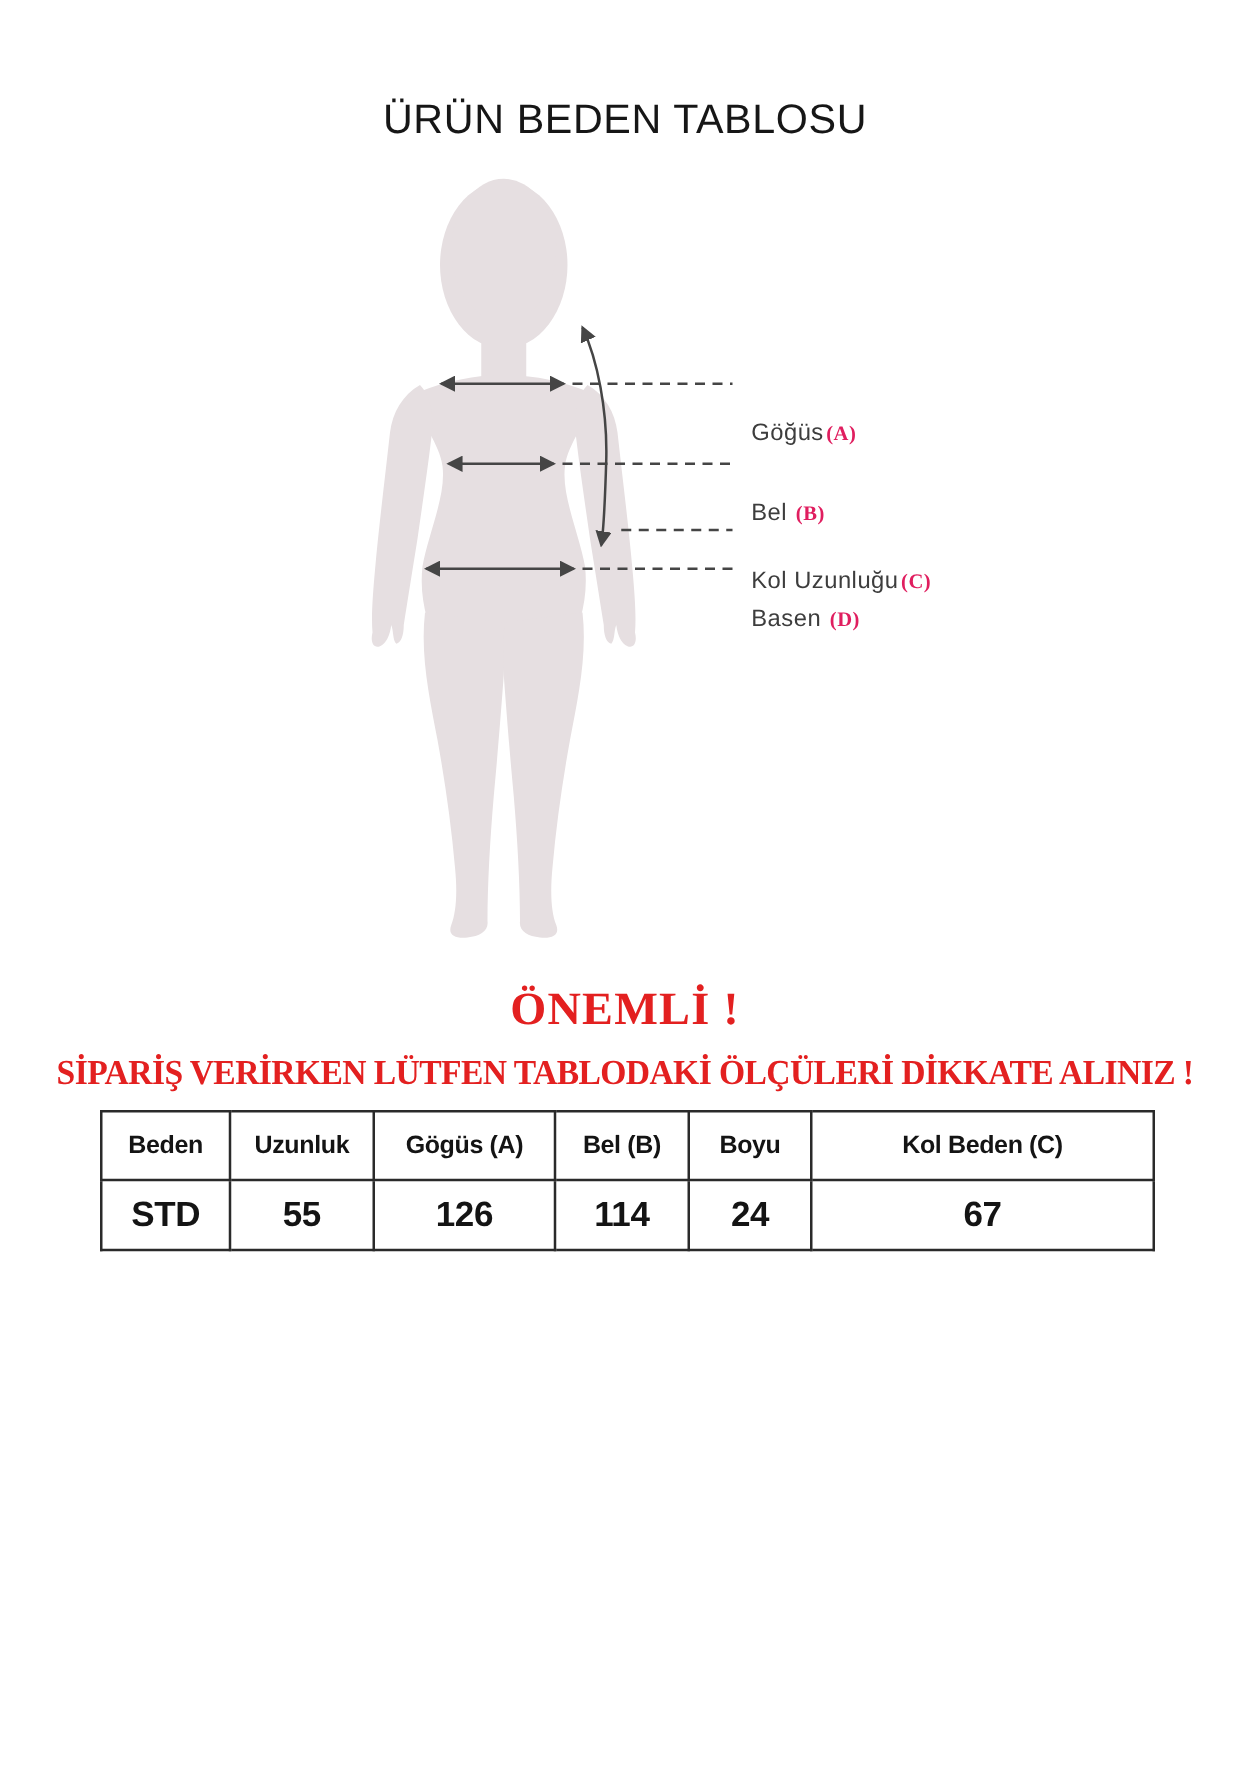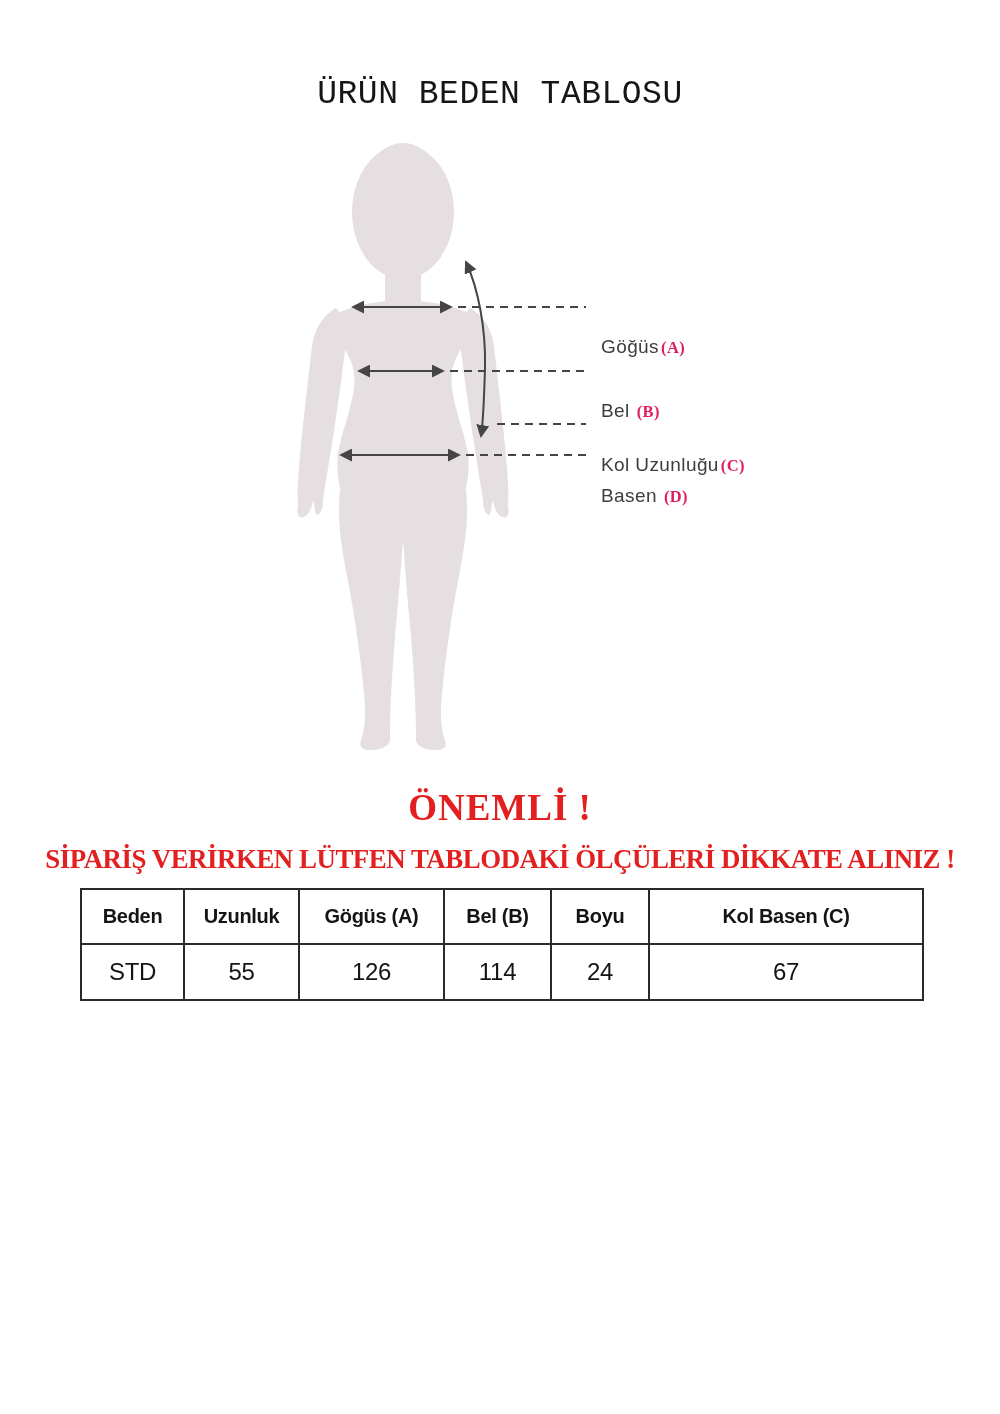--- a/index.html
+++ b/index.html
@@ -12,21 +12,21 @@
     font-family: "Liberation Sans", sans-serif;
   }
 
   
   .title {
     position: absolute;
     top: 76px;
     left: 0;
     width: 100%;
     text-align: center;
-    font-family: Liberation Mono, monospace;
+    font-family: Liberation Sans, sans-serif;
     font-size: 33px;
     letter-spacing: 0.5px;
     color: #161616;
     white-space: nowrap;
   }
 
   
   .figure-svg {
     position: absolute;
     top: 0;
@@ -106,22 +106,22 @@
     padding: 0;
   }
   .size-table th {
     height: 53px;
     font-size: 20px;
     font-weight: 700;
     letter-spacing: -0.3px;
   }
   .size-table td {
     height: 54px;
-    font-size: 24px;
-    font-weight: 400;
+    font-size: 28px;
+    font-weight: 700;
     letter-spacing: -0.3px;
   }
 </style>
 </head>
 <body>
 
 <div class="page">
 
   <div class="title">ÜRÜN BEDEN TABLOSU</div>
 
@@ -241,21 +241,21 @@
         <col style="width:98px">
         <col style="width:274px">
     </colgroup>
     <thead>
       <tr>
         <th>Beden</th>
         <th>Uzunluk</th>
         <th>Gögüs (A)</th>
         <th>Bel (B)</th>
         <th>Boyu</th>
-        <th>Kol Basen (C)</th>
+        <th>Kol Beden (C)</th>
       </tr>
     </thead>
     <tbody>
       <tr>
         <td>STD</td>
         <td>55</td>
         <td>126</td>
         <td>114</td>
         <td>24</td>
         <td>67</td>

